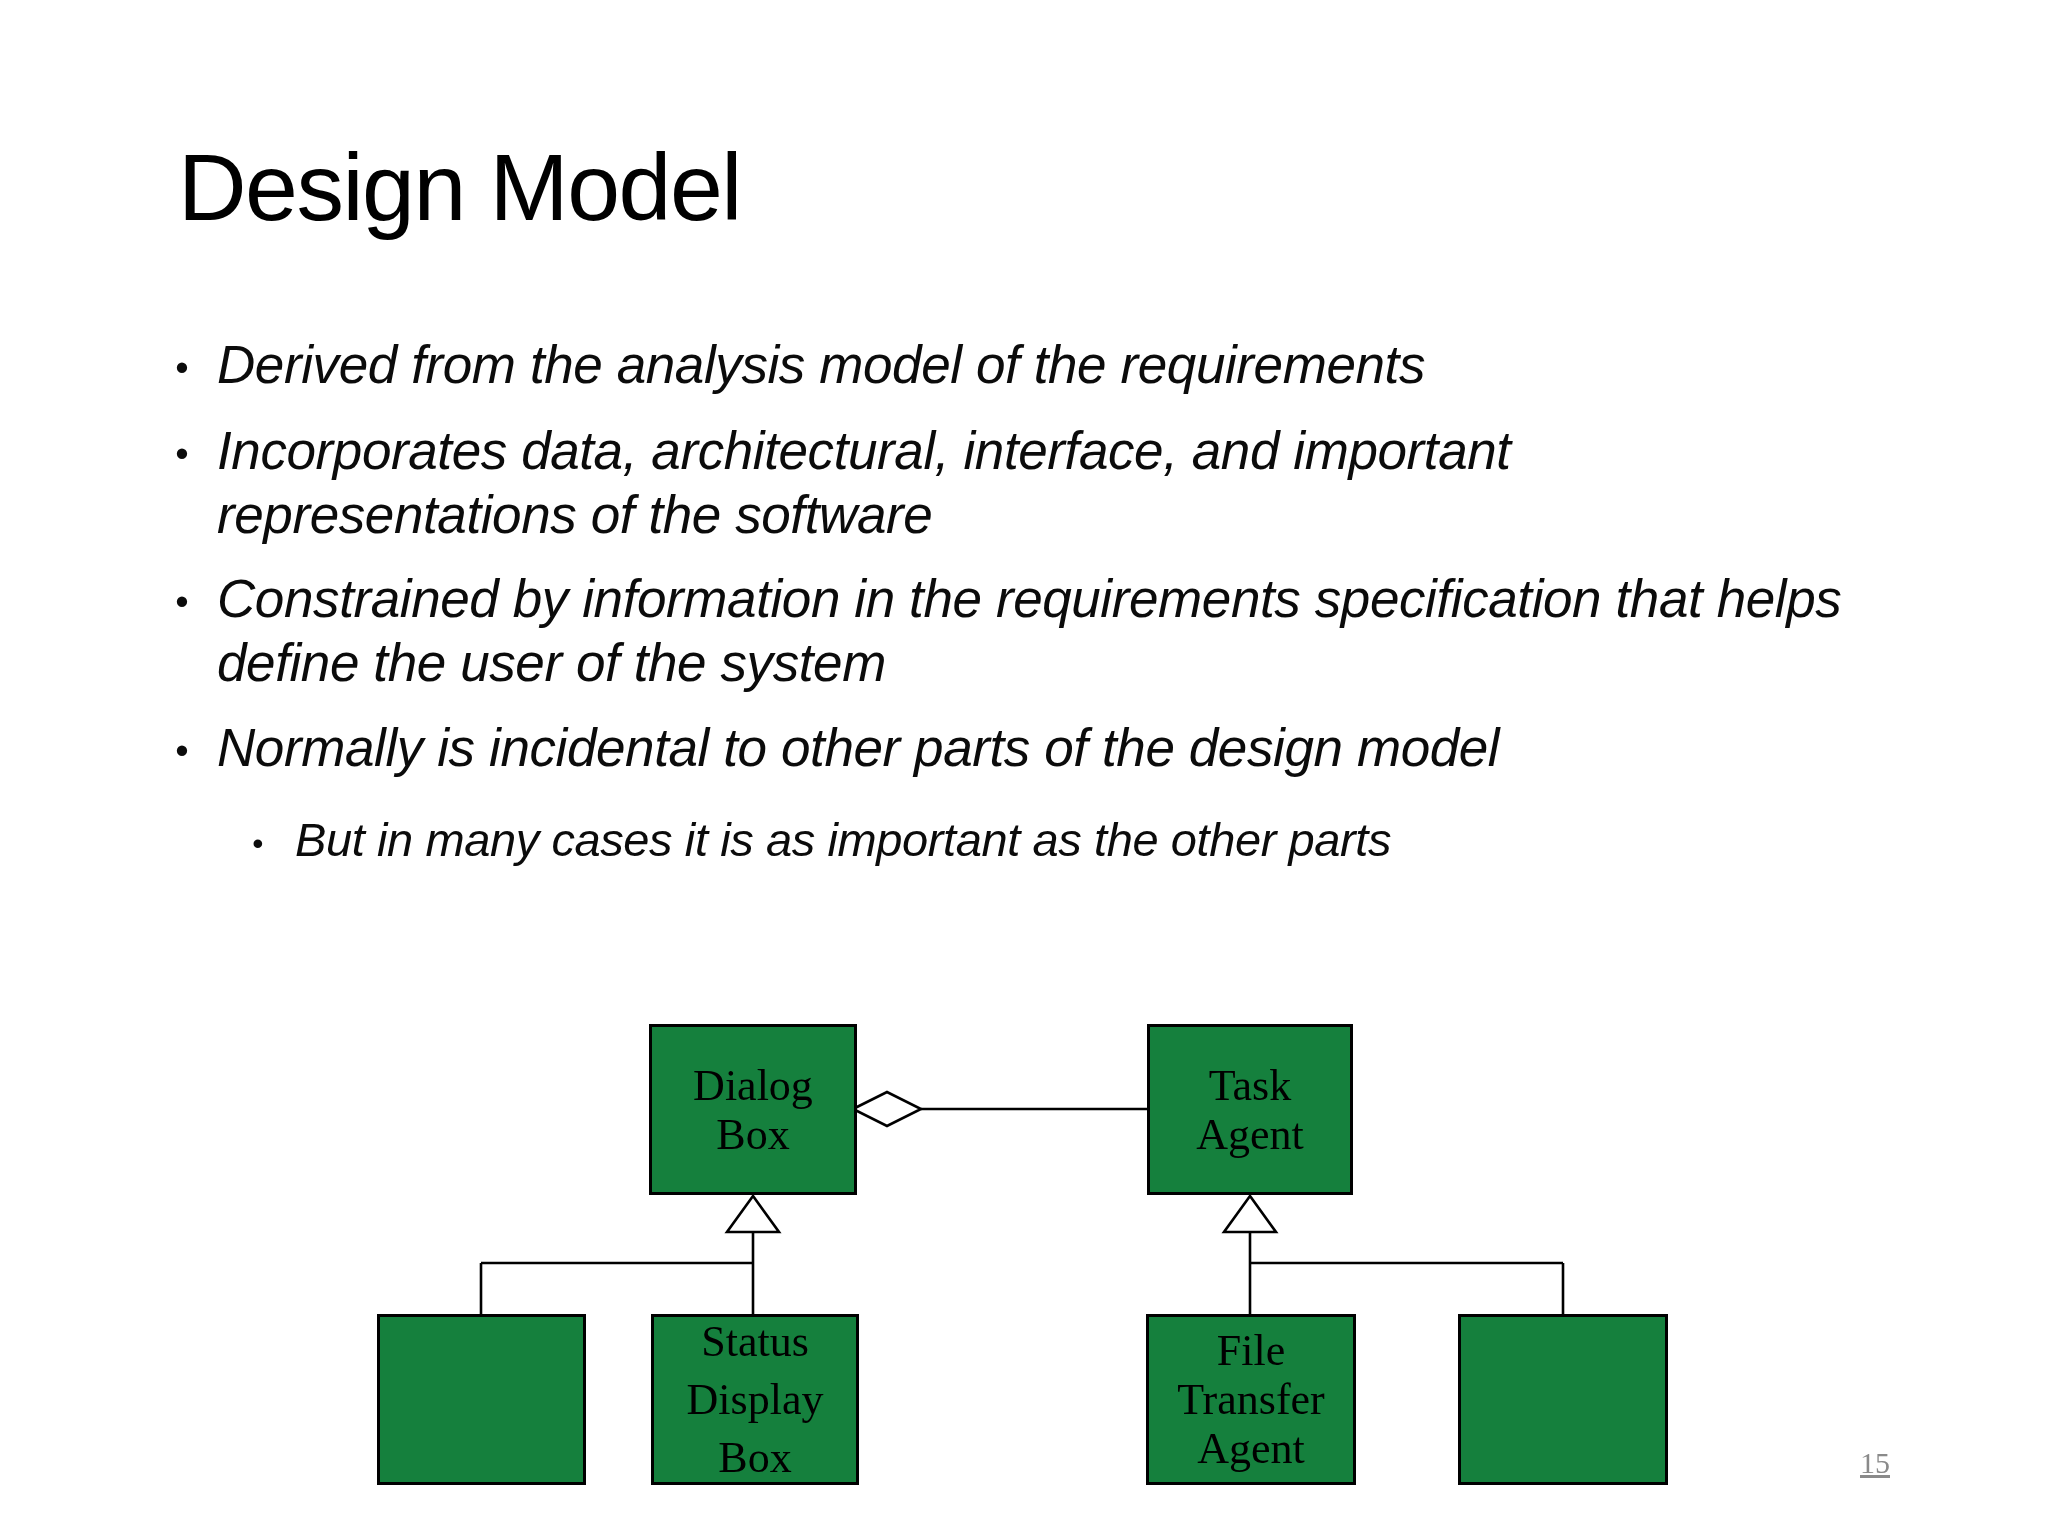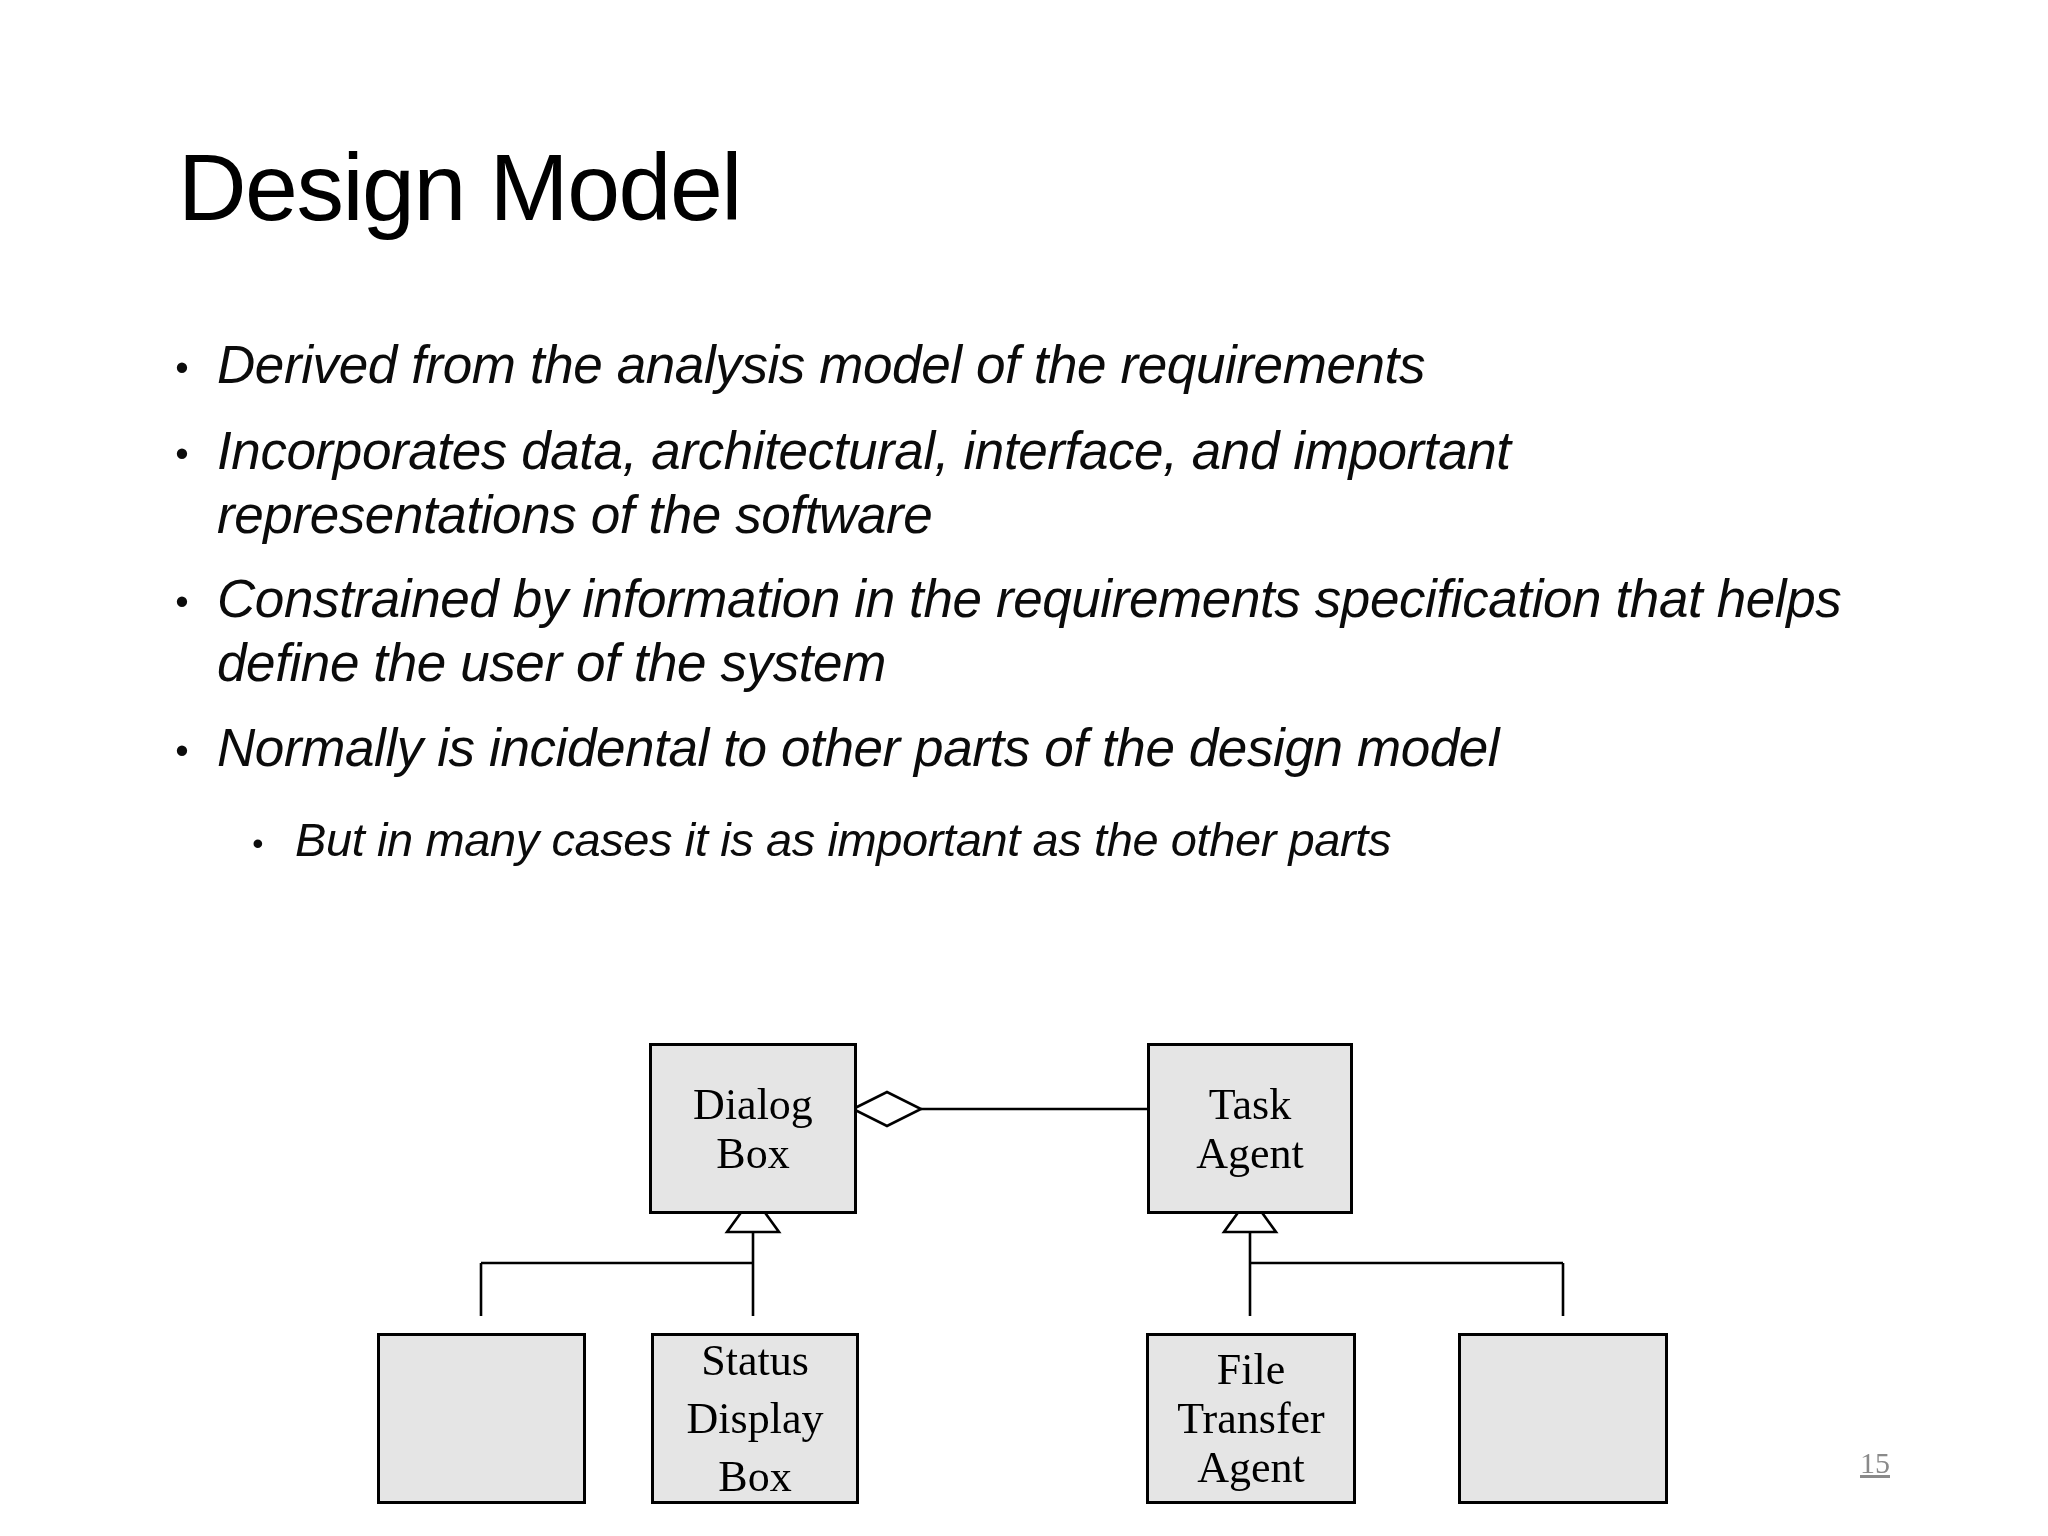--- a/index.html
+++ b/index.html
@@ -49,31 +49,30 @@
   .t-b2b{top:488px;}
   .t-b3a{top:572px;}
   .t-b3b{top:636px;}
   .t-b4 {top:721px;}
   .t-b5 {top:816px;}
   
   .node{
     position:absolute;
     box-sizing:border-box;
     border:3px solid #000000;
-    background:#e5e5e5;
+    background:#15803d;
     display:flex;
     flex-direction:column;
     align-items:center;
     justify-content:center;
     text-align:center;
     font-family:"Liberation Serif", serif;
     font-size:44px;
     line-height:49px;
     color:#000000;
-    margin-top:19px;
   }
   .n-dialog {left:649px; top:1024px;width:208px;height:171px;}
   .n-task   {left:1147px;top:1024px;width:206px;height:171px;}
   .n-lempty {left:377px; top:1314px;width:209px;height:171px;}
   .n-status {left:651px; top:1314px;width:208px;height:171px;gap:9px;}
   .n-file   {left:1146px;top:1314px;width:210px;height:171px;}
   .n-rempty {left:1458px;top:1314px;width:210px;height:171px;}
   .connectors{
     position:absolute;
     left:0;top:0;

